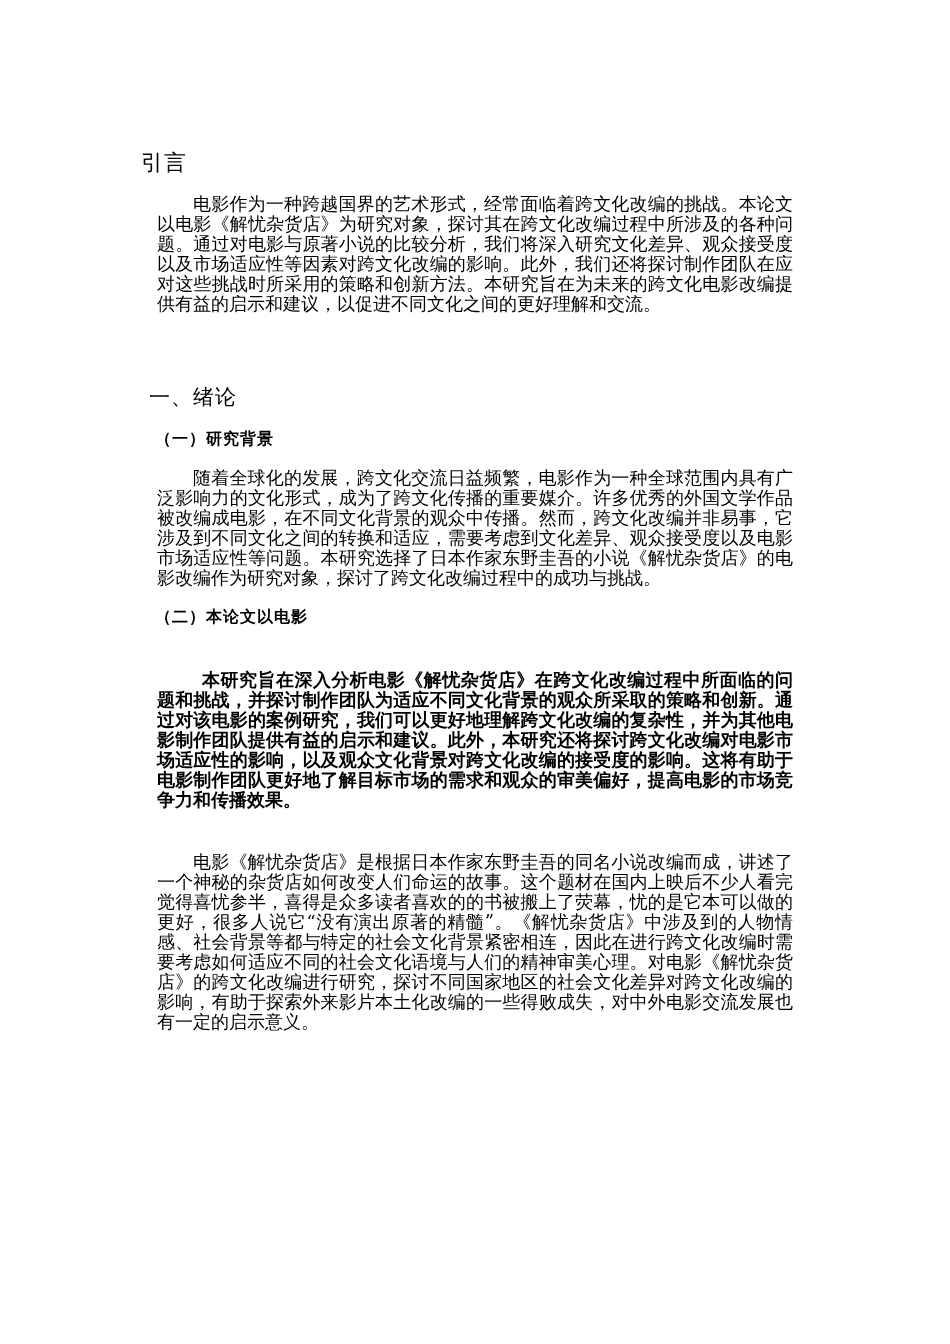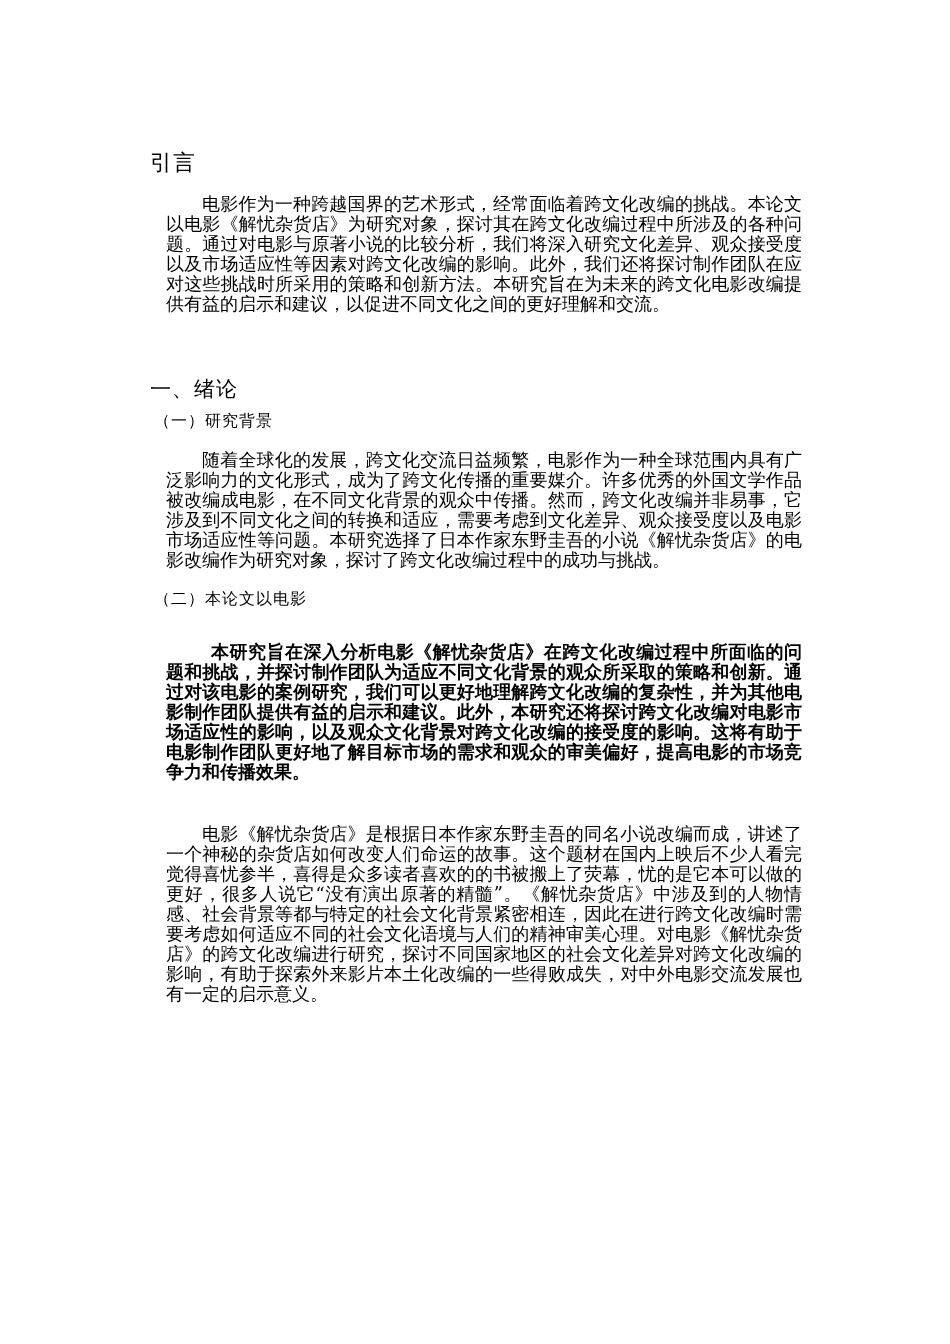--- a/index.html
+++ b/index.html
@@ -10,46 +10,46 @@
     body {
       width: 950px;
       height: 1344px;
       position: relative;
       overflow: hidden;
       font-family: "DejaVu Serif", "Liberation Serif", serif;
       color: #000000;
     }
     .page {
       position: absolute;
-      left: 150px;
+      left: 141px;
       top: 148px;
       width: 668px;
     }
     .h-intro {
       font-family: "DejaVu Sans", "Liberation Sans", sans-serif;
       font-size: 22px;
       line-height: 30px;
       margin: 0 0 2px 0;
       font-weight: normal;
       letter-spacing: 1px;
     }
     .h1 {
       font-family: "DejaVu Sans", "Liberation Sans", sans-serif;
       font-size: 21px;
       line-height: 30px;
-      margin: 0;
+      margin: 8px;
       font-weight: normal;
       letter-spacing: 1px;
     }
     .h2 {
       font-family: "DejaVu Sans", "Liberation Sans", sans-serif;
       font-size: 16px;
-      font-weight: normal;
+      font-weight: bold;
       line-height: 26px;
-      margin: 4px;
+      margin: 14px;
       letter-spacing: 1px;
     }
     .p {
       font-size: 18px;
       line-height: 20px;
       margin: 16px;
       text-indent: 2em;
       text-align: justify;
       text-justify: inter-character;
     }

